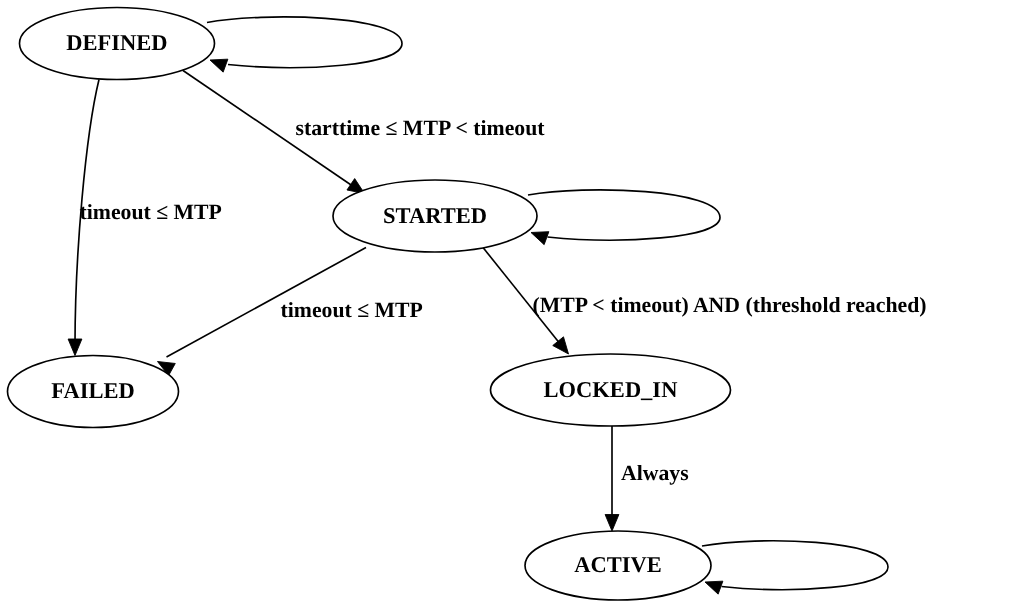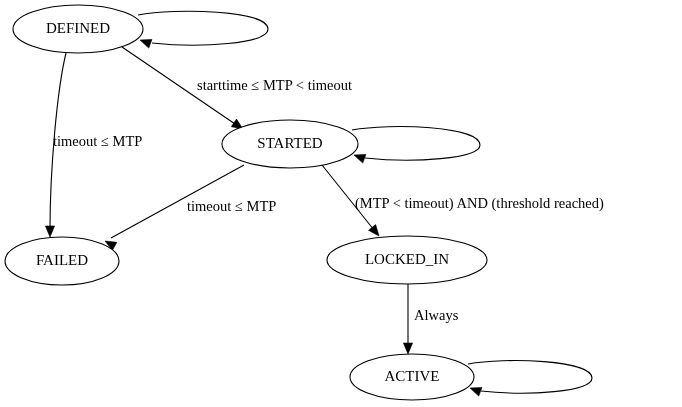--- a/index.html
+++ b/index.html
@@ -11,20 +11,21 @@
   body {
     width: 682px;
     height: 407px;
     font-family: "Liberation Serif", "DejaVu Serif", serif;
     overflow: hidden;
   }
   #diagram-root {
     position: relative;
     width: 554px;
     height: 407px;
+    font-weight: bold;
   }
   svg#state-diagram {
     display: block;
     width: 682px;
     height: 407px;
   }
   .node-ellipse {
     fill: #ffffff;
     stroke: #000000;
     stroke-width: 1.1;

